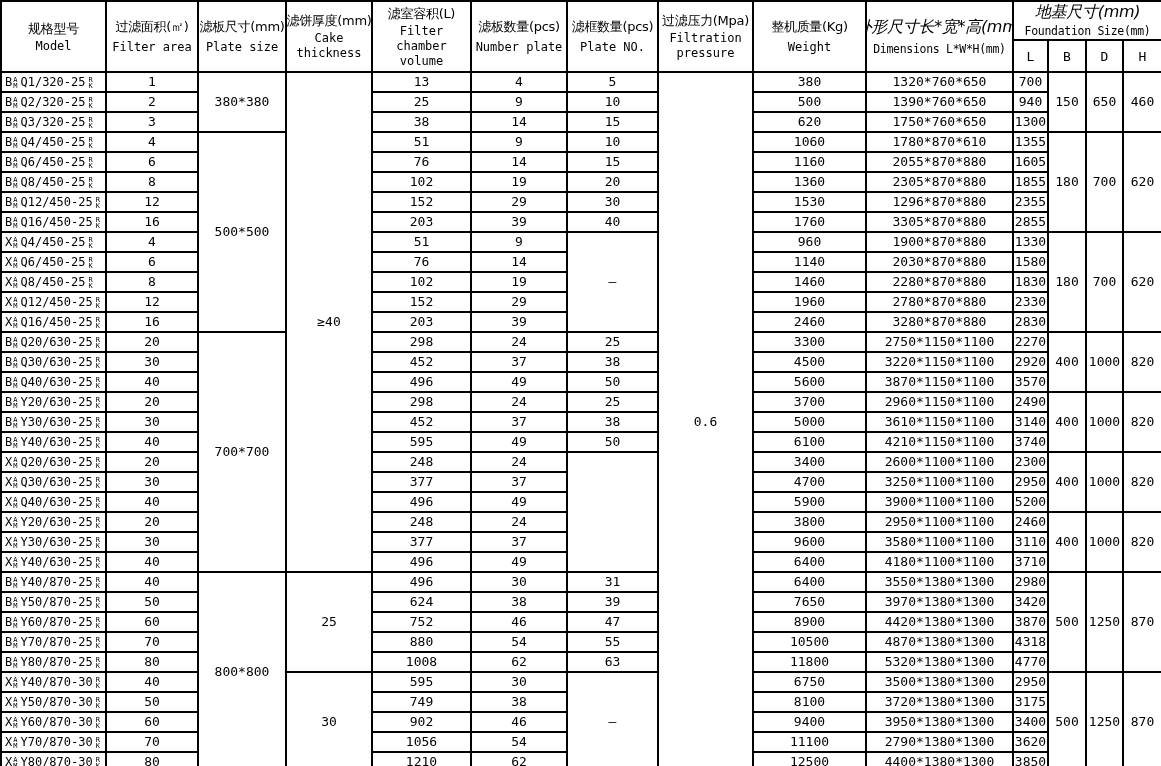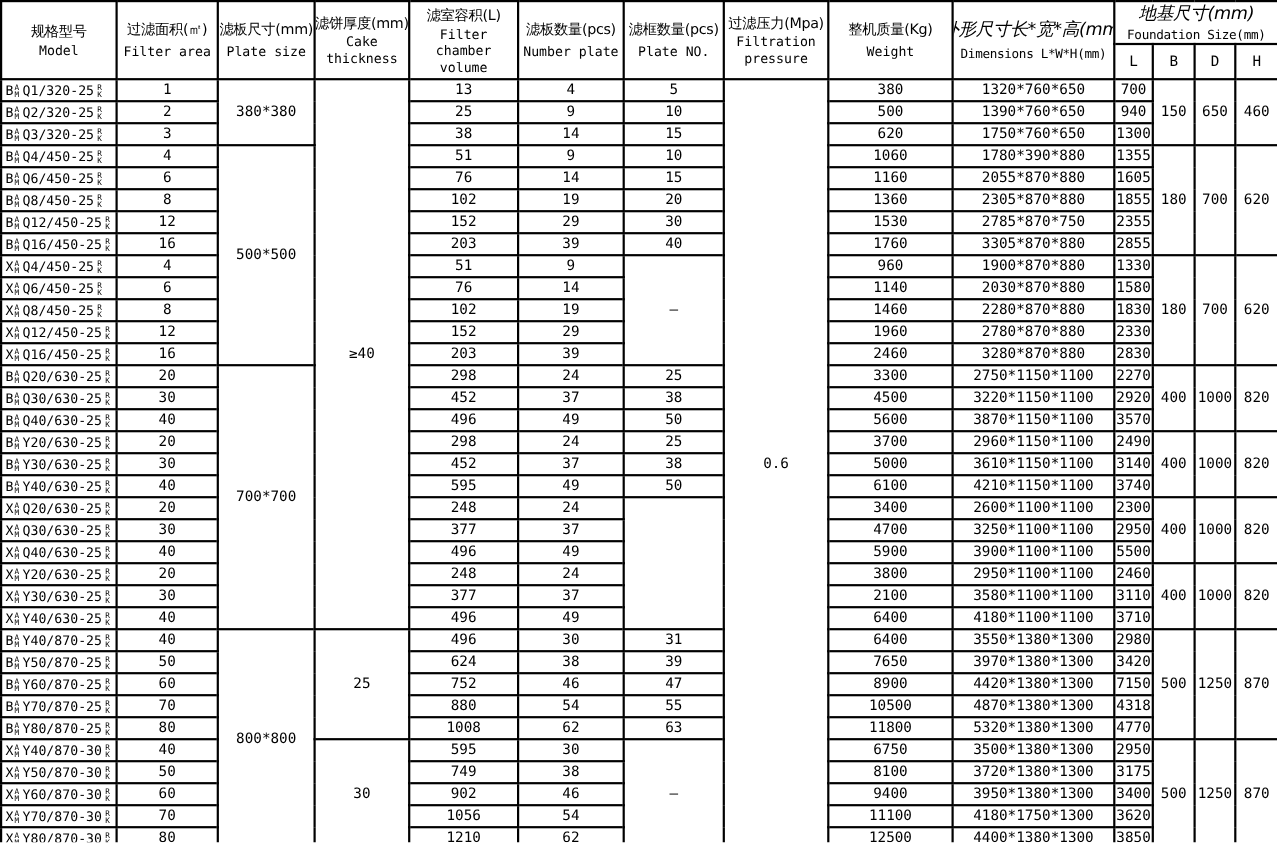--- a/index.html
+++ b/index.html
@@ -185,21 +185,21 @@
             </span><span class="mc">Q4/450-25</span><span class="stk">
               <i>R</i>
               <i>K</i>
             </span></td>
           <td>4</td>
           <td rowspan="10">500*500</td>
           <td>51</td>
           <td>9</td>
           <td rowspan="1">10</td>
           <td>1060</td>
-          <td>1780*390*880</td>
+          <td>1780*870*610</td>
           <td>1355</td>
           <td rowspan="5">180</td>
           <td rowspan="5">700</td>
           <td rowspan="5">620</td>
         </tr>
         <tr>
           <td class="model-cell"><span class="mp">B</span><span class="stk">
               <i>A</i>
               <i>M</i>
             </span><span class="mc">Q6/450-25</span><span class="stk">
@@ -236,21 +236,21 @@
               <i>M</i>
             </span><span class="mc">Q12/450-25</span><span class="stk">
               <i>R</i>
               <i>K</i>
             </span></td>
           <td>12</td>
           <td>152</td>
           <td>29</td>
           <td rowspan="1">30</td>
           <td>1530</td>
-          <td>2785*870*750</td>
+          <td>1296*870*880</td>
           <td>2355</td>
         </tr>
         <tr>
           <td class="model-cell"><span class="mp">B</span><span class="stk">
               <i>A</i>
               <i>M</i>
             </span><span class="mc">Q16/450-25</span><span class="stk">
               <i>R</i>
               <i>K</i>
             </span></td>
@@ -484,21 +484,21 @@
               <i>M</i>
             </span><span class="mc">Q40/630-25</span><span class="stk">
               <i>R</i>
               <i>K</i>
             </span></td>
           <td>40</td>
           <td>496</td>
           <td>49</td>
           <td>5900</td>
           <td>3900*1100*1100</td>
-          <td>5500</td>
+          <td>5200</td>
         </tr>
         <tr>
           <td class="model-cell"><span class="mp">X</span><span class="stk">
               <i>A</i>
               <i>M</i>
             </span><span class="mc">Y20/630-25</span><span class="stk">
               <i>R</i>
               <i>K</i>
             </span></td>
           <td>20</td>
@@ -515,21 +515,21 @@
           <td class="model-cell"><span class="mp">X</span><span class="stk">
               <i>A</i>
               <i>M</i>
             </span><span class="mc">Y30/630-25</span><span class="stk">
               <i>R</i>
               <i>K</i>
             </span></td>
           <td>30</td>
           <td>377</td>
           <td>37</td>
-          <td>2100</td>
+          <td>9600</td>
           <td>3580*1100*1100</td>
           <td>3110</td>
         </tr>
         <tr>
           <td class="model-cell"><span class="mp">X</span><span class="stk">
               <i>A</i>
               <i>M</i>
             </span><span class="mc">Y40/630-25</span><span class="stk">
               <i>R</i>
               <i>K</i>
@@ -585,21 +585,21 @@
             </span><span class="mc">Y60/870-25</span><span class="stk">
               <i>R</i>
               <i>K</i>
             </span></td>
           <td>60</td>
           <td>752</td>
           <td>46</td>
           <td rowspan="1">47</td>
           <td>8900</td>
           <td>4420*1380*1300</td>
-          <td>7150</td>
+          <td>3870</td>
         </tr>
         <tr>
           <td class="model-cell"><span class="mp">B</span><span class="stk">
               <i>A</i>
               <i>M</i>
             </span><span class="mc">Y70/870-25</span><span class="stk">
               <i>R</i>
               <i>K</i>
             </span></td>
           <td>70</td>
@@ -681,21 +681,21 @@
               <i>A</i>
               <i>M</i>
             </span><span class="mc">Y70/870-30</span><span class="stk">
               <i>R</i>
               <i>K</i>
             </span></td>
           <td>70</td>
           <td>1056</td>
           <td>54</td>
           <td>11100</td>
-          <td>4180*1750*1300</td>
+          <td>2790*1380*1300</td>
           <td>3620</td>
         </tr>
         <tr>
           <td class="model-cell"><span class="mp">X</span><span class="stk">
               <i>A</i>
               <i>M</i>
             </span><span class="mc">Y80/870-30</span><span class="stk">
               <i>R</i>
               <i>K</i>
             </span></td>

